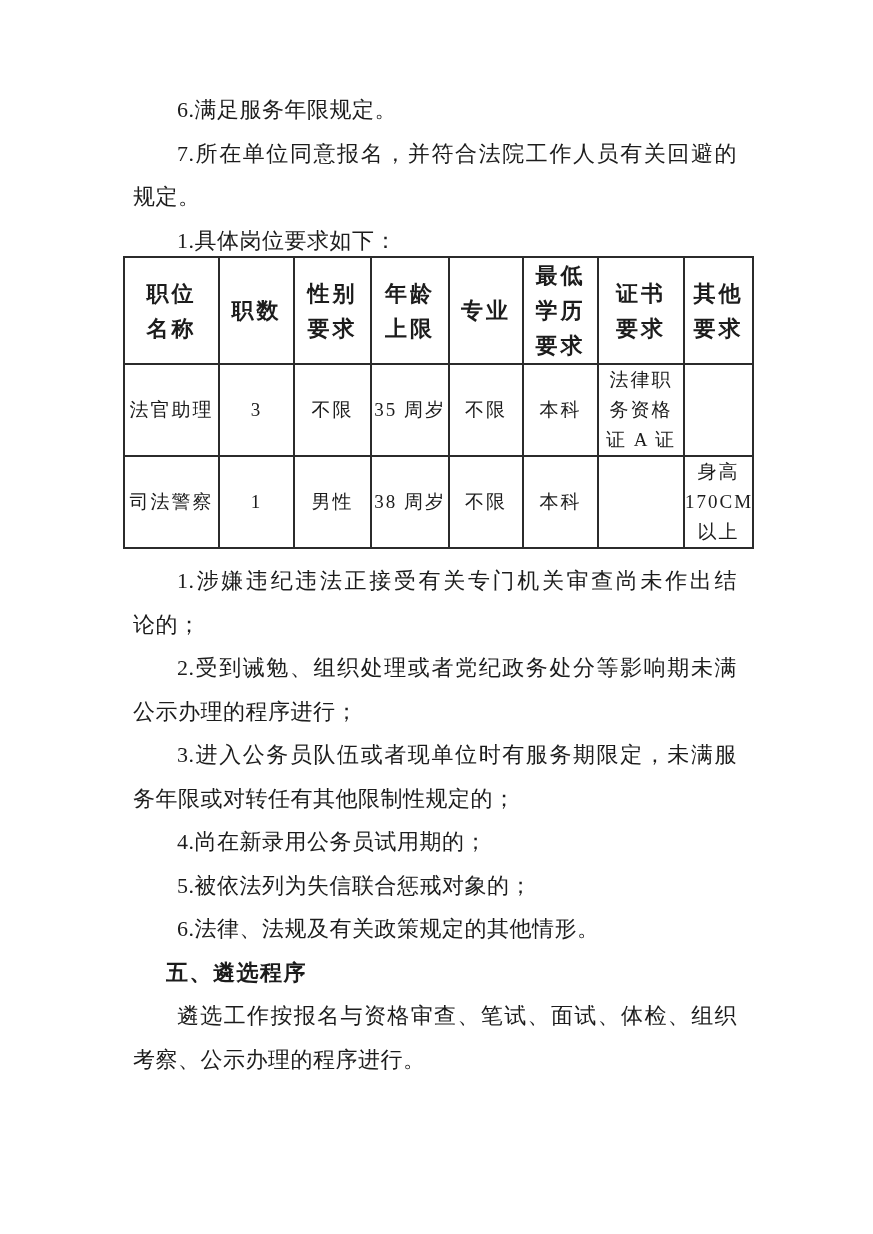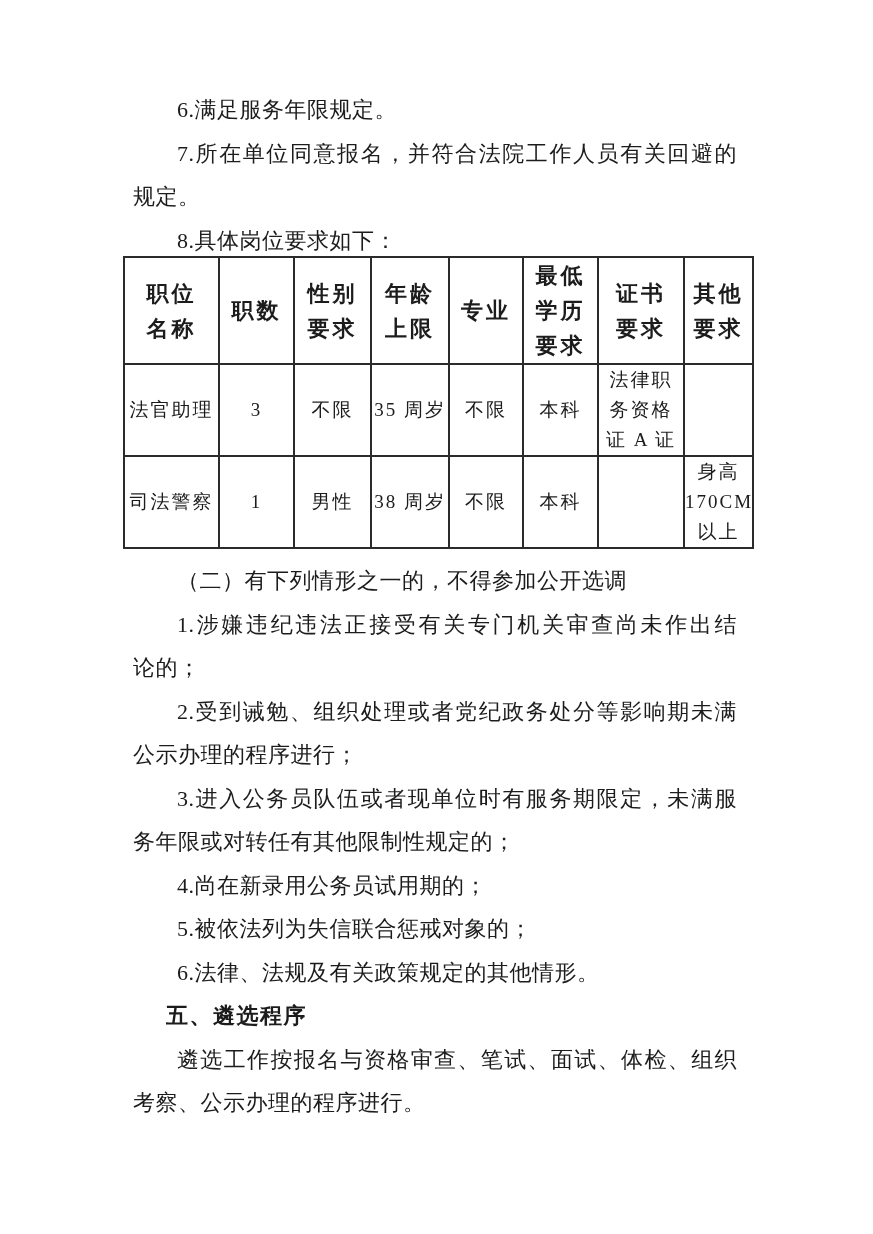--- a/index.html
+++ b/index.html
@@ -84,21 +84,21 @@
 <div class="doc">
   <div id="paras-top">
       <div class="para">
         <div class="line indent">6.满足服务年限规定。</div>
       </div>
       <div class="para">
         <div class="line indent fill">7.所在单位同意报名，并符合法院工作人员有关回避的</div>
         <div class="line">规定。</div>
       </div>
       <div class="para">
-        <div class="line indent">8.具体岗位要求如下：</div>
+        <div class="line indent">1.具体岗位要求如下：</div>
       </div>
     </div>
 
   <table class="job-table">
     <colgroup>
       <col style="width:95px">
         <col style="width:75px">
         <col style="width:77px">
         <col style="width:78px">
       <col style="width:74px">
@@ -148,23 +148,20 @@
           <td></td>
           <td>身高
 170CM
 以上</td>
         </tr>
       </tbody>
   </table>
 
   <div id="paras-bottom" class="below-table">
       <div class="para">
-        <div class="line indent">（二）有下列情形之一的，不得参加公开选调</div>
-      </div>
-      <div class="para">
         <div class="line indent fill">1.涉嫌违纪违法正接受有关专门机关审查尚未作出结</div>
         <div class="line">论的；</div>
       </div>
       <div class="para">
         <div class="line indent fill">2.受到诫勉、组织处理或者党纪政务处分等影响期未满</div>
         <div class="line">公示办理的程序进行；</div>
       </div>
       <div class="para">
         <div class="line indent fill">3.进入公务员队伍或者现单位时有服务期限定，未满服</div>
         <div class="line">务年限或对转任有其他限制性规定的；</div>

